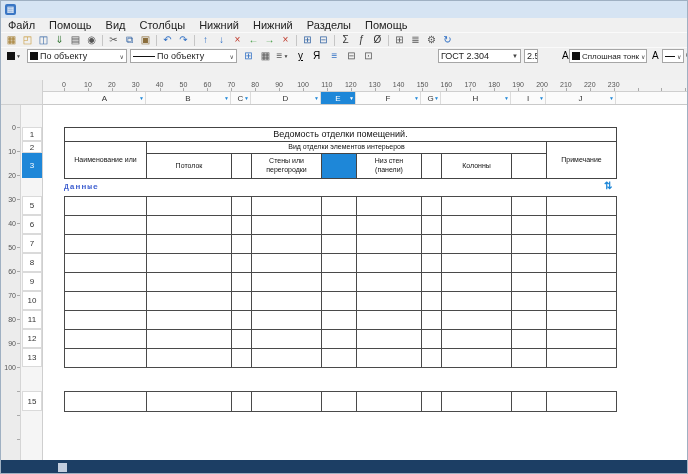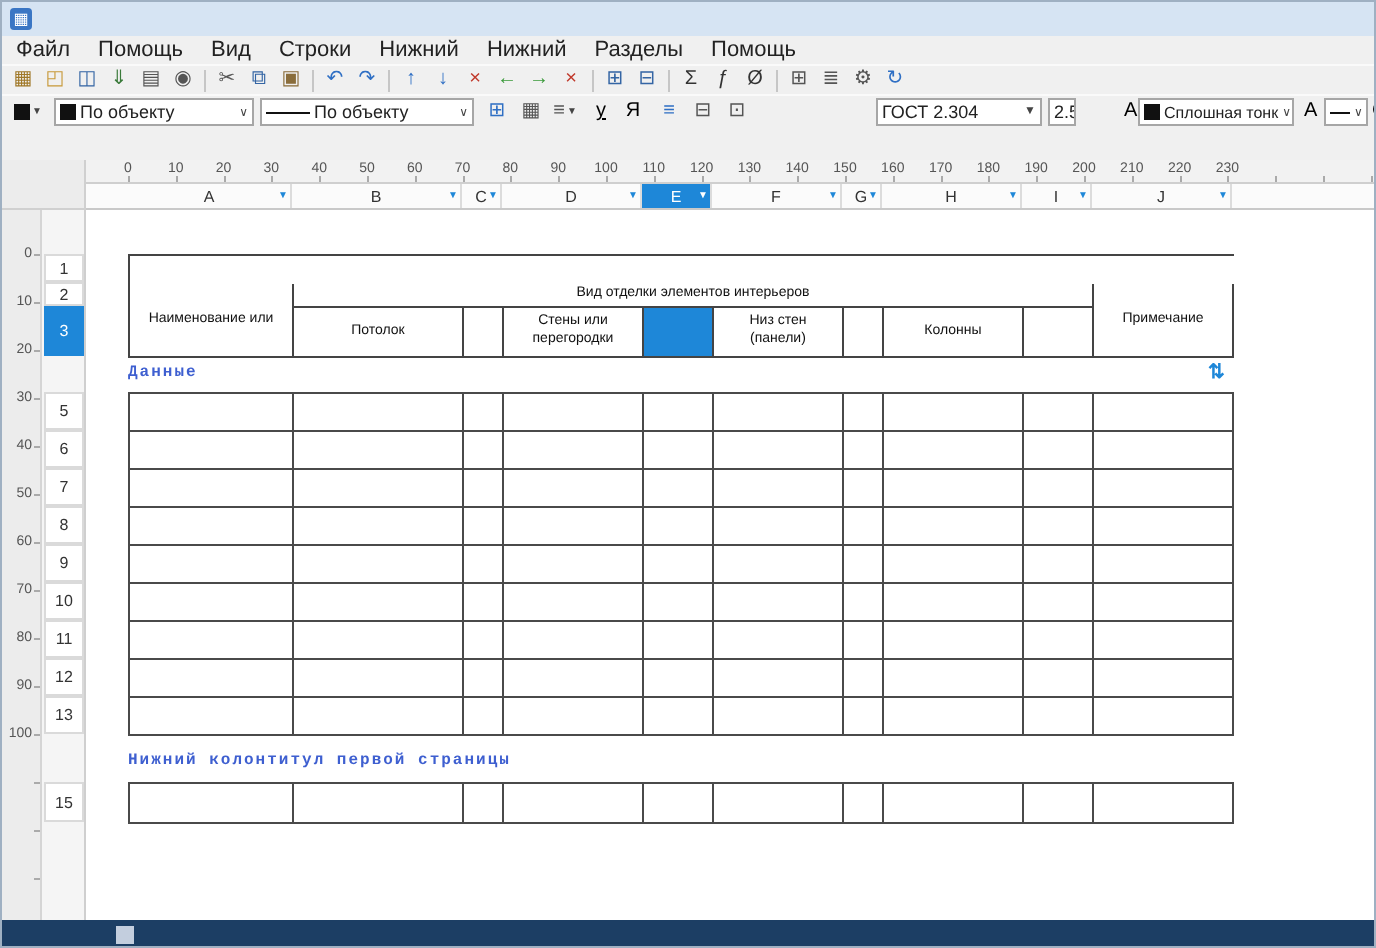--- a/index.html
+++ b/index.html
@@ -62,21 +62,21 @@
 <div class="window">
 
   <div class="titlebar">
     <span class="app-icon">▦</span>
   </div>
 
   <div class="menubar">
       <div class="menu-item">Файл</div>
       <div class="menu-item">Помощь</div>
       <div class="menu-item">Вид</div>
-      <div class="menu-item">Строки</div>
+      <div class="menu-item">Столбцы</div>
       <div class="menu-item">Нижний</div>
       <div class="menu-item">Нижний</div>
       <div class="menu-item">Разделы</div>
       <div class="menu-item">Помощь</div>
     </div>
 
   <div class="toolbar t1">
       <div class="tbtn">
         <span style="color: rgb(160, 120, 40);">▦</span>
       </div>
@@ -325,20 +325,21 @@
       <div class="row-h" style="top: 205px; height: 19px;">11</div>
       <div class="row-h" style="top: 224px; height: 19px;">12</div>
       <div class="row-h" style="top: 243px; height: 19px;">13</div>
       <div class="row-h" style="top: 286px; height: 20px;">15</div>
     </div>
 
   <div class="canvas-bg"></div>
 
 
   <div class="headertable">
+    <div class="hc title" style="left:0;top:0;width:552px;height:14px">Ведомость отделки помещений.</div>
     <div class="hc" style="left:0;top:14px;width:82px;height:37px">Наименование или</div>
     <div class="hc" style="left:82px;top:14px;width:400px;height:12px">Вид отделки элементов интерьеров</div>
     <div class="hc" style="left:482px;top:14px;width:70px;height:37px">Примечание</div>
     <div class="hc" style="left:82px;top:26px;width:85px;height:25px">Потолок</div>
     <div class="hc" style="left:167px;top:26px;width:20px;height:25px"></div>
     <div class="hc" style="left:187px;top:26px;width:70px;height:25px">Стены или
 перегородки</div>
     <div class="hc sel" style="left:257px;top:26px;width:35px;height:25px"></div>
     <div class="hc" style="left:292px;top:26px;width:65px;height:25px">Низ стен
 (панели)</div>
@@ -436,21 +437,20 @@
       <div class="gc"></div>
       <div class="gc"></div>
       <div class="gc"></div>
       <div class="gc"></div>
       <div class="gc"></div>
       <div class="gc"></div>
       <div class="gc"></div>
       <div class="gc"></div>
     </div>
 
-  <div class="seclabel" style="left:63px;top:375px">Нижний колонтитул первой страницы</div>
 
   <div class="grid footer" style="left: 63px; top: 390px; grid-template-columns: 82px 85px 20px 70px 35px 65px 20px 70px 35px 70px;">
       <div class="gc"></div>
       <div class="gc"></div>
       <div class="gc"></div>
       <div class="gc"></div>
       <div class="gc"></div>
       <div class="gc"></div>
       <div class="gc"></div>
       <div class="gc"></div>

